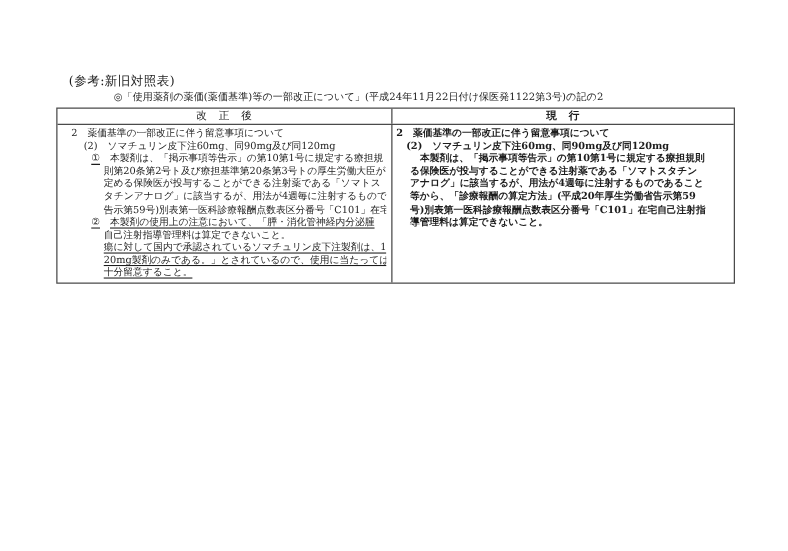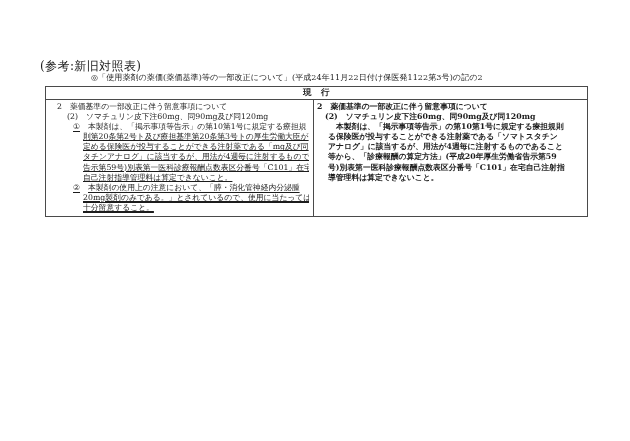--- a/index.html
+++ b/index.html
@@ -1,64 +1,66 @@
 <!DOCTYPE html>
 <html><head>
 <meta charset="utf-8">
 <style>
   html,body{margin:0;padding:0;}
   body{
     width:630px;height:441px;background:#ffffff;position:relative;
     font-family:"DejaVu Serif","Liberation Serif",serif;
     color:#1c1c1c;overflow:hidden;
   }
-  .note{position:absolute;left:40px;top:58px;font-size:12px;letter-spacing:.4px;}
+  .note{position:absolute;left:55px;top:58px;font-size:10px;letter-spacing:.4px;}
   .heading{position:absolute;left:47px;top:72px;font-size:8px;letter-spacing:.1px;white-space:nowrap;margin-left:44px;}
   .cmp-table{position:absolute;left:45px;top:86px;width:541px;border:1px solid #4a4a4a;background:#fff;}
   .row{display:flex;}
   .row.hdr{border-bottom:1px solid #4a4a4a;height:12px;align-items:center;}
   .cell-l{width:268px;border-right:1px solid #4a4a4a;box-sizing:border-box;flex:none;}
   .cell-r{flex:1;min-width:0;font-weight:bold;}
   .hcell{text-align:center;font-size:8.5px;letter-spacing:.5px;}
   .bodycell{padding:2px 4px 3px 0;}
   .line{white-space:nowrap;overflow:hidden;line-height:10.1px;height:10.1px;font-size:7.8px;}
   .marker{display:inline-block;margin-right:8px;}
   .u{text-decoration:underline;text-underline-offset:1.5px;}
   
   .revised .ind-0{padding-left:11px;}
   .revised .ind-1{padding-left:21px;}
   .revised .ind-2{padding-left:27px;}
-  .revised .ind-3{padding-left:37px;text-decoration:underline;}
+  .revised .ind-3{padding-left:37px;}
   .current .ind-0{padding-left:3px;}
   .current .ind-1{padding-left:11px;}
   .current .ind-2{padding-left:22px;}
   .current .ind-3{padding-left:14px;}
 </style>
 </head>
 <body>
 
 <div class="note">(参考:新旧対照表)</div>
 
 <div class="heading">◎「使用薬剤の薬価(薬価基準)等の一部改正について」(平成24年11月22日付け保医発1122第3号)の記の2</div>
 
 <div class="cmp-table">
   <div class="row hdr">
+    <div class="cell-l hcell">改　正　後</div>
     <div class="cell-r hcell">現　行</div>
   </div>
   <div class="row body">
     <div class="cell-l bodycell revised">
         <div class="line ind-0"><span class="marker">2</span><span class="txt">薬価基準の一部改正に伴う留意事項について</span></div>
         <div class="line ind-1"><span class="marker">(2)</span><span class="txt">ソマチュリン皮下注60mg、同90mg及び同120mg</span></div>
         <div class="line ind-2"><span class="marker u">①</span><span class="txt">本製剤は、「掲示事項等告示」の第10第1号に規定する療担規</span></div>
         <div class="line ind-3"><span class="txt">則第20条第2号ト及び療担基準第20条第3号トの厚生労働大臣が</span></div>
-        <div class="line ind-3"><span class="txt">定める保険医が投与することができる注射薬である「mg及び同</span></div>
+        <div class="line ind-3"><span class="txt">定める保険医が投与することができる注射薬である「ソマトス</span></div>
         <div class="line ind-3"><span class="txt">タチンアナログ」に該当するが、用法が4週毎に注射するもので</span></div>
         <div class="line ind-3"><span class="txt">告示第59号)別表第一医科診療報酬点数表区分番号「C101」在宅</span></div>
+        <div class="line ind-2"><span class="marker u">②</span><span class="txt u">本製剤の使用上の注意において、「膵・消化管神経内分泌腫</span></div>
         <div class="line ind-3"><span class="txt">自己注射指導管理料は算定できないこと。</span></div>
-        <div class="line ind-2"><span class="marker u">②</span><span class="txt u">本製剤の使用上の注意において、「膵・消化管神経内分泌腫</span></div>
+        <div class="line ind-3"><span class="txt u">瘍に対して国内で承認されているソマチュリン皮下注製剤は、1</span></div>
         <div class="line ind-3"><span class="txt u">20mg製剤のみである。」とされているので、使用に当たっては</span></div>
         <div class="line ind-3"><span class="txt u">十分留意すること。</span></div>
       </div>
     <div class="cell-r bodycell current">
         <div class="line ind-0"><span class="marker">2</span><span class="txt">薬価基準の一部改正に伴う留意事項について</span></div>
         <div class="line ind-1"><span class="marker">(2)</span><span class="txt">ソマチュリン皮下注60mg、同90mg及び同120mg</span></div>
         <div class="line ind-2"><span class="txt">本製剤は、「掲示事項等告示」の第10第1号に規定する療担規則</span></div>
         <div class="line ind-3"><span class="txt">る保険医が投与することができる注射薬である「ソマトスタチン</span></div>
         <div class="line ind-3"><span class="txt">アナログ」に該当するが、用法が4週毎に注射するものであること</span></div>
         <div class="line ind-3"><span class="txt">等から、「診療報酬の算定方法」(平成20年厚生労働省告示第59</span></div>

